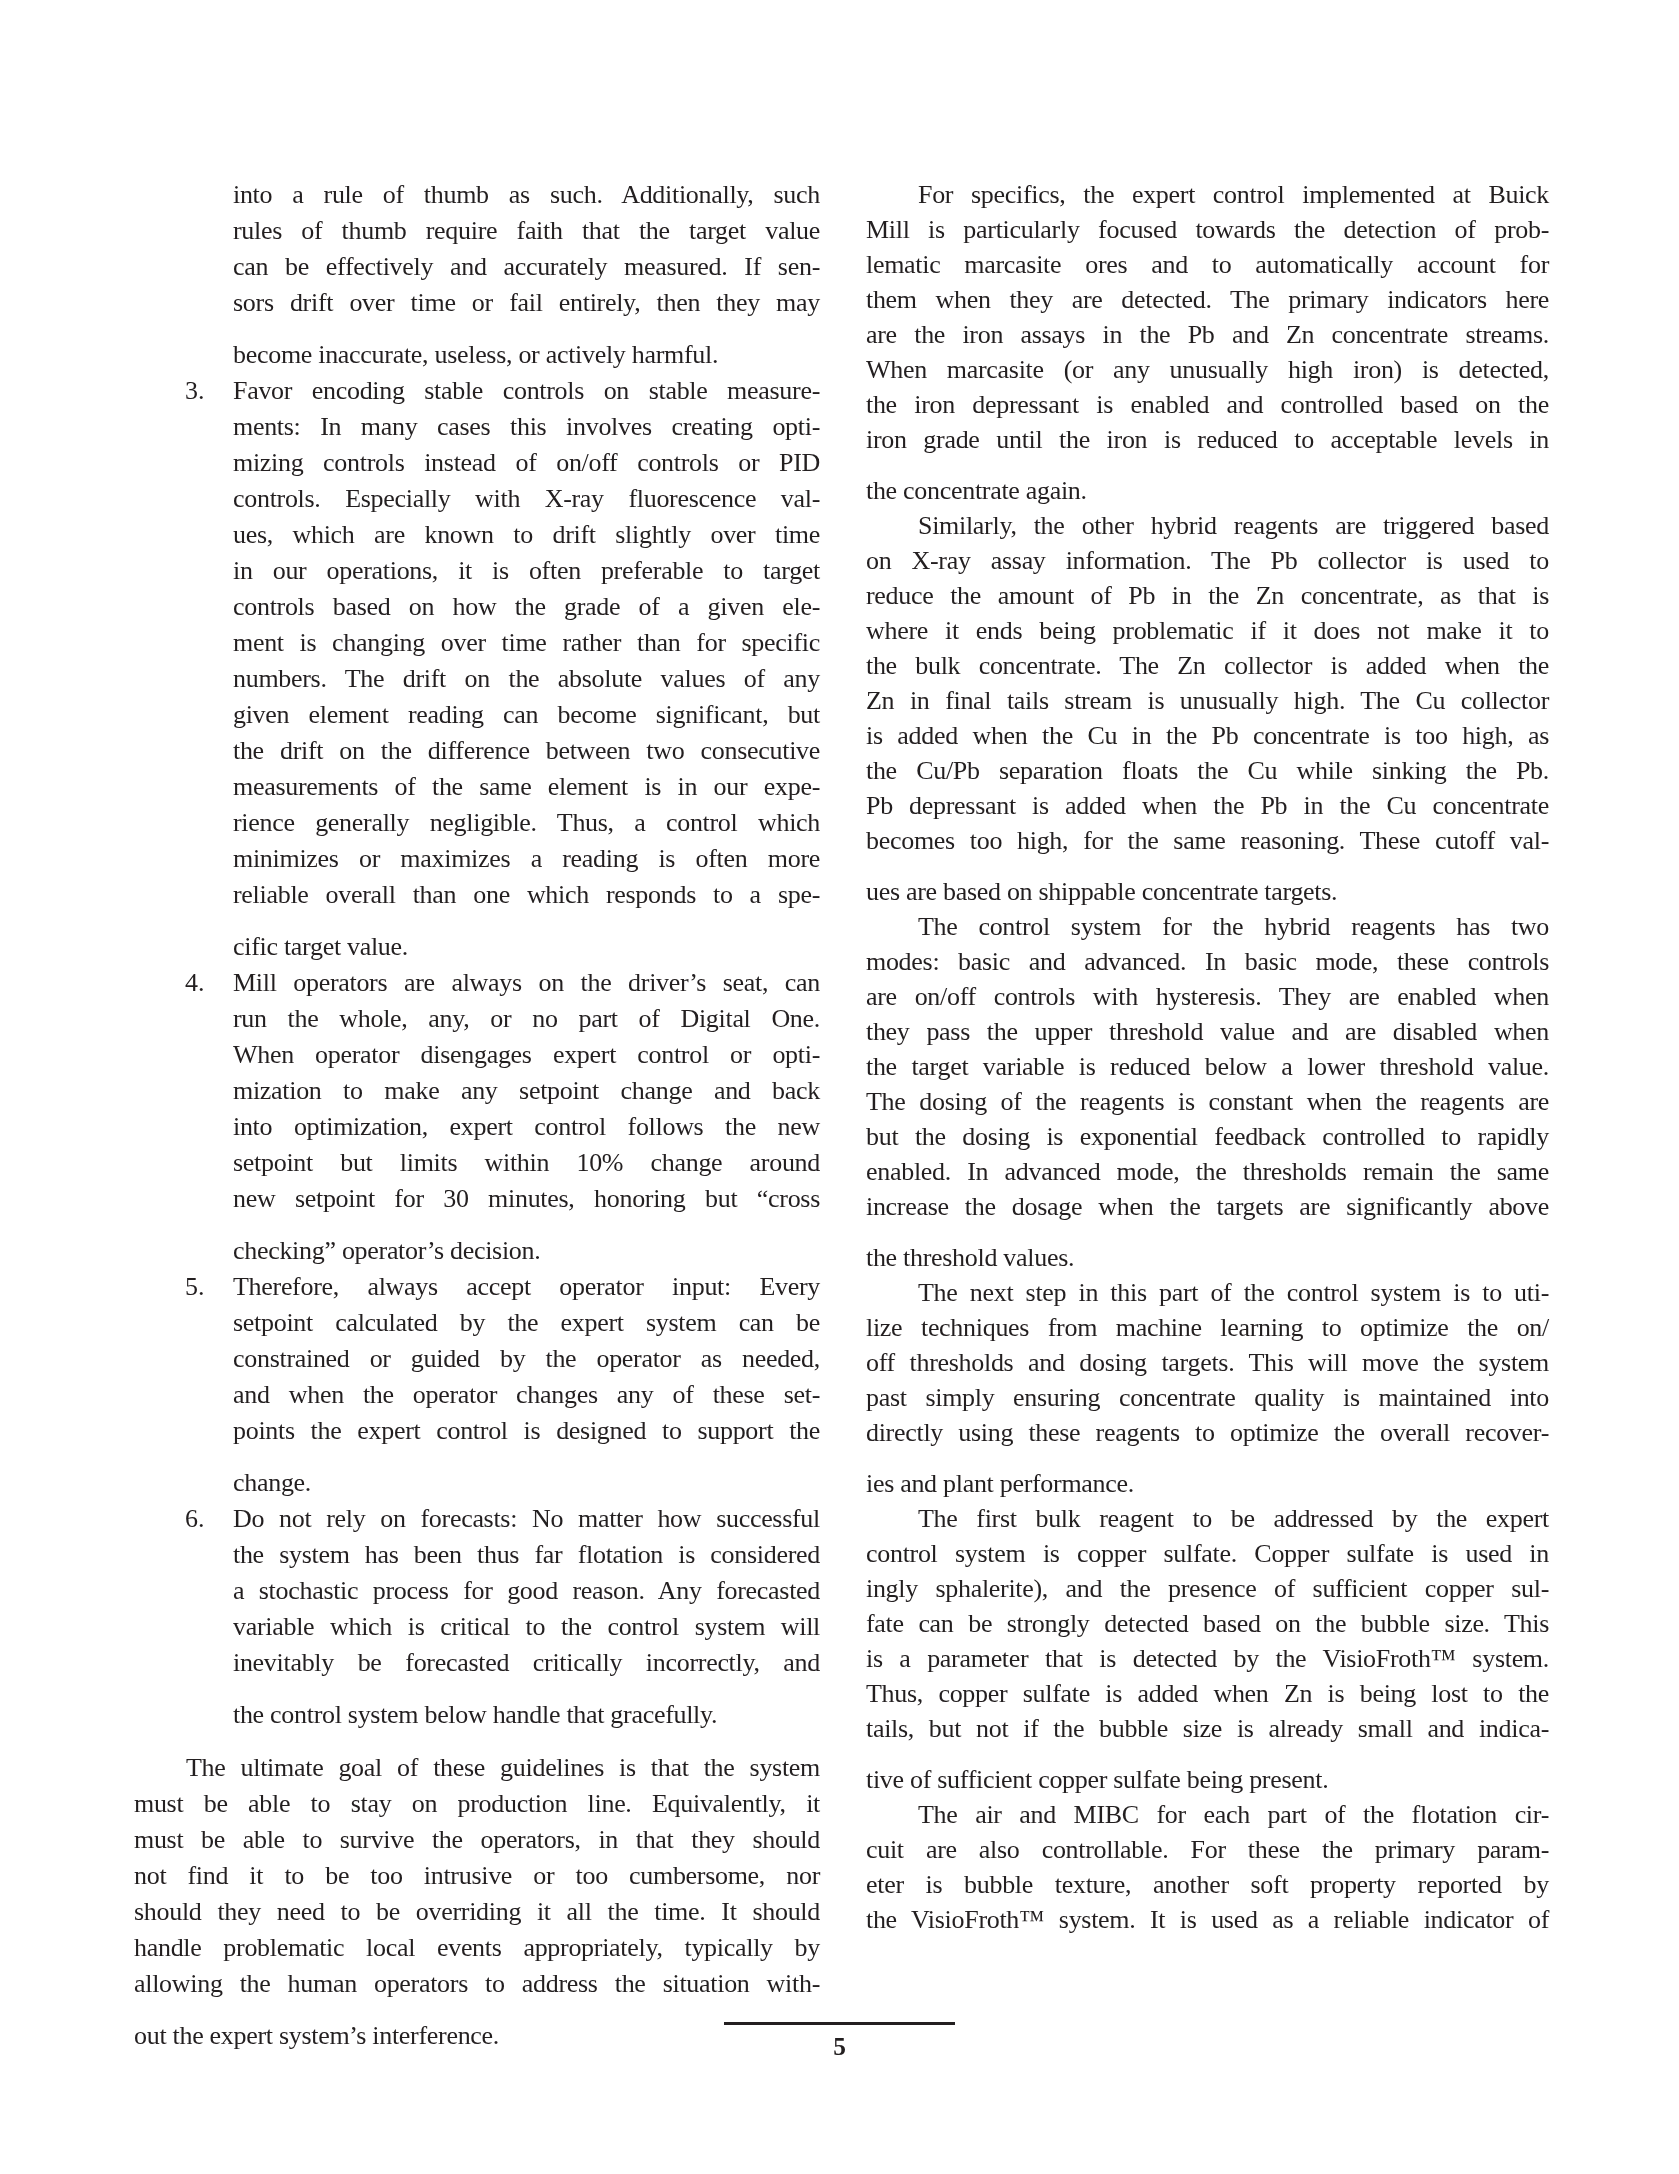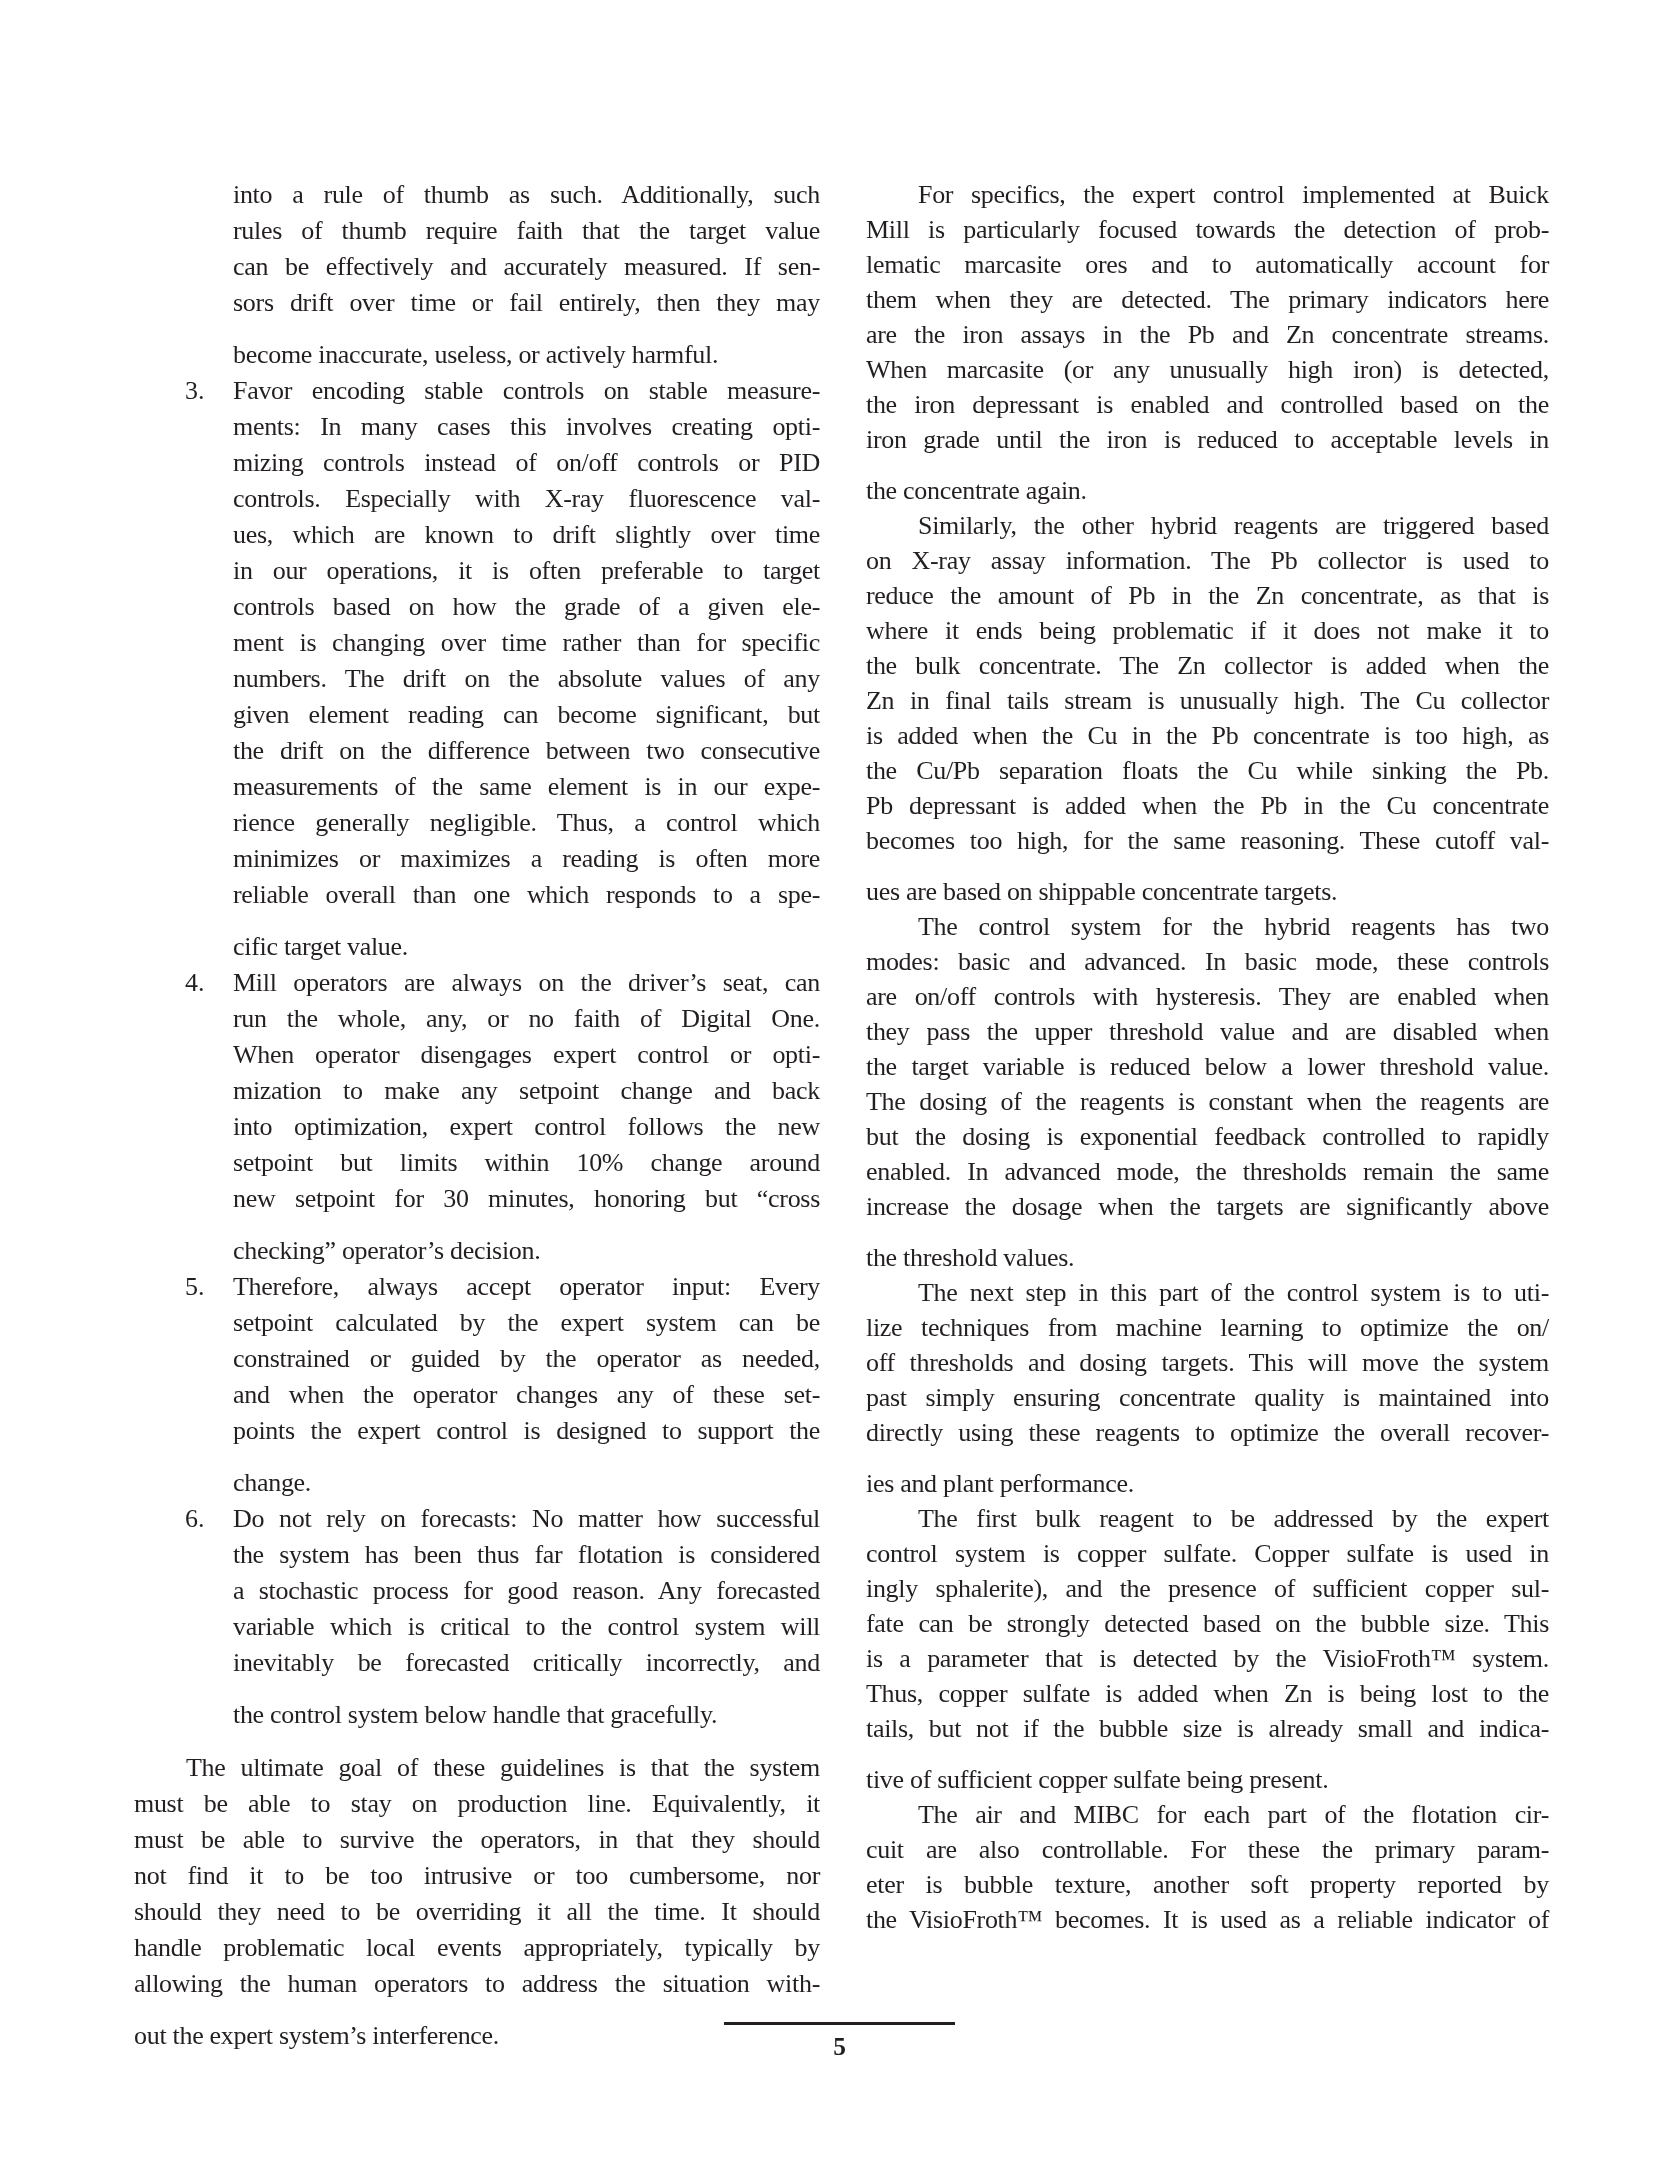--- a/index.html
+++ b/index.html
@@ -52,21 +52,21 @@
       <span class="line">measurements of the same element is in our expe-</span>
       <span class="line">rience generally negligible. Thus, a control which</span>
       <span class="line">minimizes or maximizes a reading is often more</span>
       <span class="line">reliable overall than one which responds to a spe-</span>
       <span class="line last">cific target value.</span>
     </div>
 
     <div class="list-item">
       <span class="list-num">4.</span>
       <span class="line">Mill operators are always on the driver’s seat, can</span>
-      <span class="line">run the whole, any, or no faith of Digital One.</span>
+      <span class="line">run the whole, any, or no part of Digital One.</span>
       <span class="line">When operator disengages expert control or opti-</span>
       <span class="line">mization to make any setpoint change and back</span>
       <span class="line">into optimization, expert control follows the new</span>
       <span class="line">setpoint but limits within 10% change around</span>
       <span class="line">new setpoint for 30 minutes, honoring but “cross</span>
       <span class="line last">checking” operator’s decision.</span>
     </div>
 
     <div class="list-item">
       <span class="list-num">5.</span>
@@ -154,20 +154,20 @@
       <span class="line">fate can be strongly detected based on the bubble size. This</span>
       <span class="line">is a parameter that is detected by the VisioFroth™ system.</span>
       <span class="line">Thus, copper sulfate is added when Zn is being lost to the</span>
       <span class="line">tails, but not if the bubble size is already small and indica-</span>
       <span class="line last">tive of sufficient copper sulfate being present.</span>
     </div>
     <div>
       <span class="line indent">The air and MIBC for each part of the flotation cir-</span>
       <span class="line">cuit are also controllable. For these the primary param-</span>
       <span class="line">eter is bubble texture, another soft property reported by</span>
-      <span class="line">the VisioFroth™ becomes. It is used as a reliable indicator of</span>
+      <span class="line">the VisioFroth™ system. It is used as a reliable indicator of</span>
     </div>
   </div>
 
   <div class="footer-rule"></div>
   <div class="page-num">5</div>
 </div>
 
 
 </body></html>

